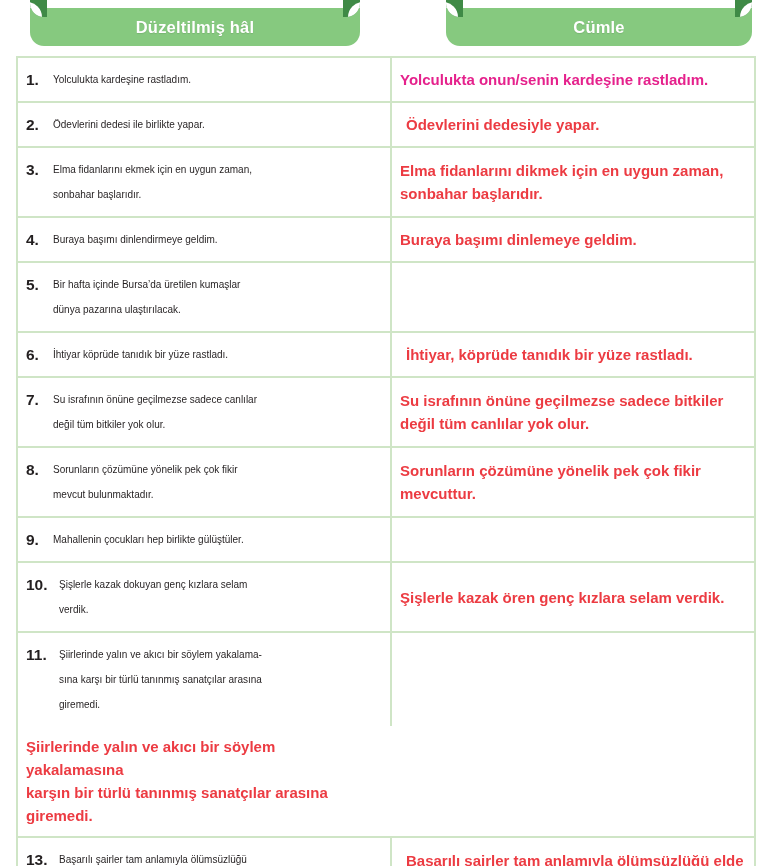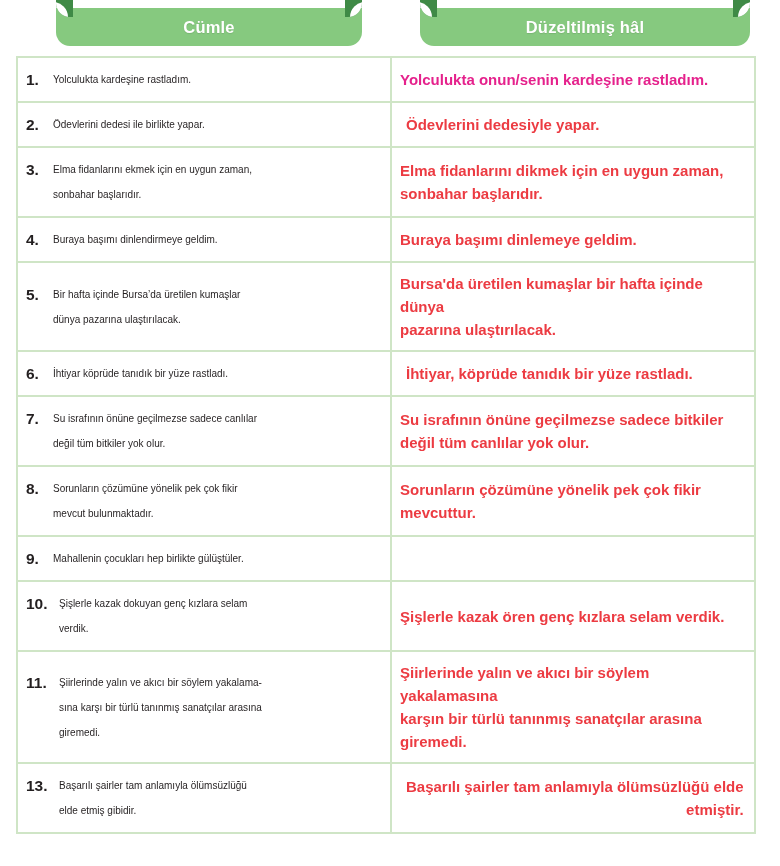--- a/index.html
+++ b/index.html
@@ -160,45 +160,45 @@
     line-height: 23px;
     white-space: pre-line;
     color: #ec3b42;
   }
   .corrected-text.magenta { color: #e5218c; font-weight: bold; }
   .corrected-text.indent  { padding-left: 6px; text-align: right; }
 
   
   .row.h1 { min-height: 42px; }
   .row.h2 { min-height: 66px; }
-  .row.h3 { min-height: 89px; }
+  .row.h3 { min-height: 89px; flex-direction: column; }
 </style>
 </head>
 <body>
 
 <div id="page">
 
   <div class="header-row">
 
+    <div class="header-cell right">
+      <div class="ribbon">
+        <span class="ribbon-label">Düzeltilmiş hâl</span>
+      </div>
+      <div class="fold left"></div>
+      <div class="fold right"></div>
+    </div>
+
     <div class="header-cell left">
       <div class="ribbon">
         <span class="ribbon-label">Cümle</span>
       </div>
       <div class="fold left"></div>
       <div class="fold right"></div>
     </div>
 
-    <div class="header-cell right">
-      <div class="ribbon">
-        <span class="ribbon-label">Düzeltilmiş hâl</span>
-      </div>
-      <div class="fold left"></div>
-      <div class="fold right"></div>
-    </div>
-
   </div>
 
   <div class="table" id="table-body">
       <div class="row h1">
         <div class="cell sentence">
           <div class="sentence-inner">
             <span class="num">1.</span>
             <span class="sentence-text">Yolculukta kardeşine rastladım.</span>
           </div>
         </div>
@@ -241,24 +241,20 @@
           <span class="corrected-text">Buraya başımı dinlemeye geldim.</span>
         </div>
       </div>
       <div class="row h2">
         <div class="cell sentence">
           <div class="sentence-inner">
             <span class="num">5.</span>
             <span class="sentence-text">Bir hafta içinde Bursa’da üretilen kumaşlar
 dünya pazarına ulaştırılacak.</span>
           </div>
-        </div>
-        <div class="cell corrected">
-          <span class="corrected-text">Bursa'da üretilen kumaşlar bir hafta içinde dünya
-pazarına ulaştırılacak.</span>
         </div>
       </div>
       <div class="row h1">
         <div class="cell sentence">
           <div class="sentence-inner">
             <span class="num">6.</span>
             <span class="sentence-text">İhtiyar köprüde tanıdık bir yüze rastladı.</span>
           </div>
         </div>
         <div class="cell corrected">

